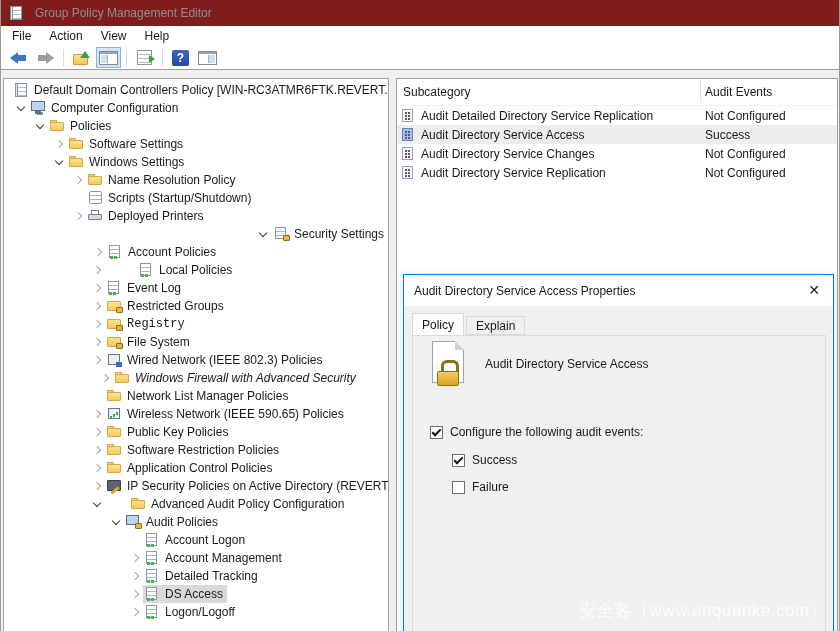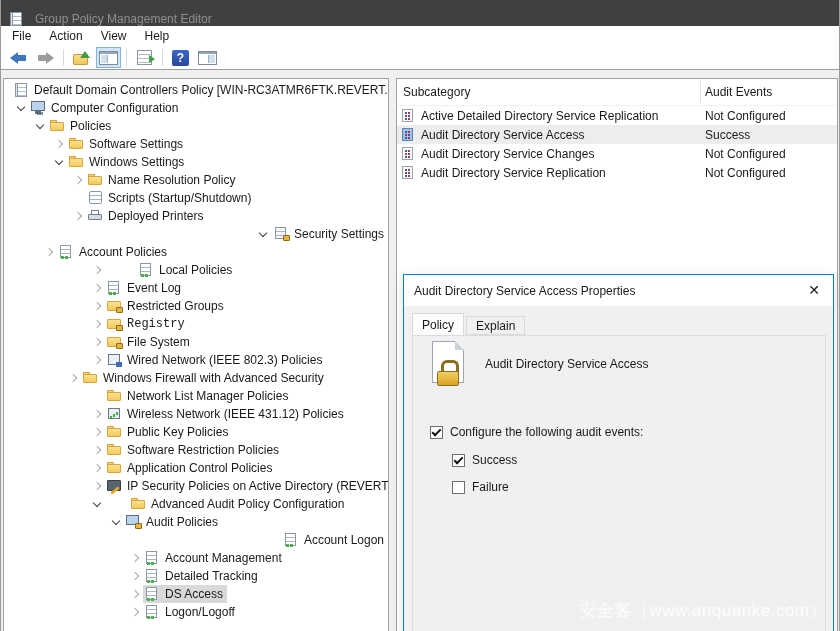--- a/index.html
+++ b/index.html
@@ -1,20 +1,20 @@
 <!DOCTYPE html>
 <html><head>
 <meta charset="utf-8">
 <style>
   html,body{margin:0;padding:0;background:#fff}
   .window{position:relative;width:840px;height:631px;overflow:hidden;background:#fff;
     font-family:"Liberation Sans",sans-serif;font-size:12px;color:#1a1a1a;
     border-left:1px solid #9a9a9a;border-right:1px solid #9a9a9a;box-sizing:border-box}
   
-  .titlebar{height:26px;display:flex;align-items:flex-end;padding-left:8px;background:#404040}
+  .titlebar{height:26px;display:flex;align-items:center;padding-left:8px;background:#7f1d1d}
   .title-text{color:#8f8f8f;margin-left:6px}
   
   .menubar{height:20px;display:flex;align-items:center;padding-left:2px}
   .menu-item{padding:2px 9px;cursor:default}
   
   .toolbar{height:23px;display:flex;align-items:center;padding-left:4px;border-bottom:1px solid #9e9e9e}
   .substrip{height:8px;background:#f0f0f0}
   .tb-btn{width:25px;height:21px;display:flex;align-items:center;justify-content:center;border:1px solid transparent;margin:0 1px;box-sizing:border-box}
   .tb-btn.active{background:#d0e5f7;border-color:#84b6e2}
   .tb-sep{width:1px;height:17px;background:#d9d9d9;margin:0 4px}
@@ -214,21 +214,21 @@
       <span class="tree-label">Deployed Printers</span>
     </span>
   </div>
           <div class="tree-row" style="padding-left: 65px; justify-content: flex-end;">
     <span class="chev chev-expanded"></span>
     <span class="tree-sel">
       <span class="ic ic-server-lock"></span>
       <span class="tree-label">Security Settings</span>
     </span>
   </div>
-          <div class="tree-row" style="padding-left: 36px;">
+          <div class="tree-row" style="padding-left: 85px;">
     <span class="chev chev-collapsed"></span>
     <span class="tree-sel">
       <span class="ic ic-policy"></span>
       <span class="tree-label">Account Policies</span>
     </span>
   </div>
           <div class="tree-row" style="padding-left: 84px; gap: 32px;">
     <span class="chev chev-collapsed"></span>
     <span class="tree-sel">
       <span class="ic ic-policy"></span>
@@ -263,39 +263,39 @@
       <span class="tree-label">File System</span>
     </span>
   </div>
           <div class="tree-row" style="padding-left: 84px;">
     <span class="chev chev-collapsed"></span>
     <span class="tree-sel">
       <span class="ic ic-wired"></span>
       <span class="tree-label">Wired Network (IEEE 802.3) Policies</span>
     </span>
   </div>
-          <div class="tree-row" style="padding-left: 60px;">
+          <div class="tree-row" style="padding-left: 92px; font-style: italic;">
     <span class="chev chev-collapsed"></span>
     <span class="tree-sel">
       <span class="ic ic-folder"></span>
       <span class="tree-label">Windows Firewall with Advanced Security</span>
     </span>
   </div>
           <div class="tree-row" style="padding-left: 84px;">
     <span class="chev chev-none"></span>
     <span class="tree-sel">
       <span class="ic ic-folder"></span>
       <span class="tree-label">Network List Manager Policies</span>
     </span>
   </div>
           <div class="tree-row" style="padding-left: 84px;">
     <span class="chev chev-collapsed"></span>
     <span class="tree-sel">
       <span class="ic ic-wireless"></span>
-      <span class="tree-label">Wireless Network (IEEE 431.12) Policies</span>
+      <span class="tree-label">Wireless Network (IEEE 590.65) Policies</span>
     </span>
   </div>
           <div class="tree-row" style="padding-left: 84px;">
     <span class="chev chev-collapsed"></span>
     <span class="tree-sel">
       <span class="ic ic-folder"></span>
       <span class="tree-label">Public Key Policies</span>
     </span>
   </div>
           <div class="tree-row" style="padding-left: 84px;">
@@ -326,21 +326,21 @@
       <span class="tree-label">Advanced Audit Policy Configuration</span>
     </span>
   </div>
           <div class="tree-row" style="padding-left: 103px;">
     <span class="chev chev-expanded"></span>
     <span class="tree-sel">
       <span class="ic ic-audit"></span>
       <span class="tree-label">Audit Policies</span>
     </span>
   </div>
-          <div class="tree-row" style="padding-left: 122px; justify-content: space-between;">
+          <div class="tree-row" style="padding-left: 122px;">
     <span class="chev chev-none"></span>
     <span class="tree-sel">
       <span class="ic ic-policy"></span>
       <span class="tree-label">Account Logon</span>
     </span>
   </div>
           <div class="tree-row" style="padding-left: 122px; text-align: center;">
     <span class="chev chev-collapsed"></span>
     <span class="tree-sel">
       <span class="ic ic-policy"></span>
@@ -373,21 +373,21 @@
 
     <div class="right-pane">
       <div class="list-header">
         <span class="col-sub">Subcategory</span>
         <span class="col-div"></span>
         <span class="col-status">Audit Events</span>
       </div>
       <div class="list-rows">
           <div class="list-row">
     <span class="ic ic-binary"></span>
-    <span class="lr-sub">Active Detailed Directory Service Replication</span>
+    <span class="lr-sub">Audit Detailed Directory Service Replication</span>
     <span class="lr-status">Not Configured</span>
   </div>
           <div class="list-row selected">
     <span class="ic ic-binary"></span>
     <span class="lr-sub">Audit Directory Service Access</span>
     <span class="lr-status">Success</span>
   </div>
           <div class="list-row">
     <span class="ic ic-binary"></span>
     <span class="lr-sub">Audit Directory Service Changes</span>

